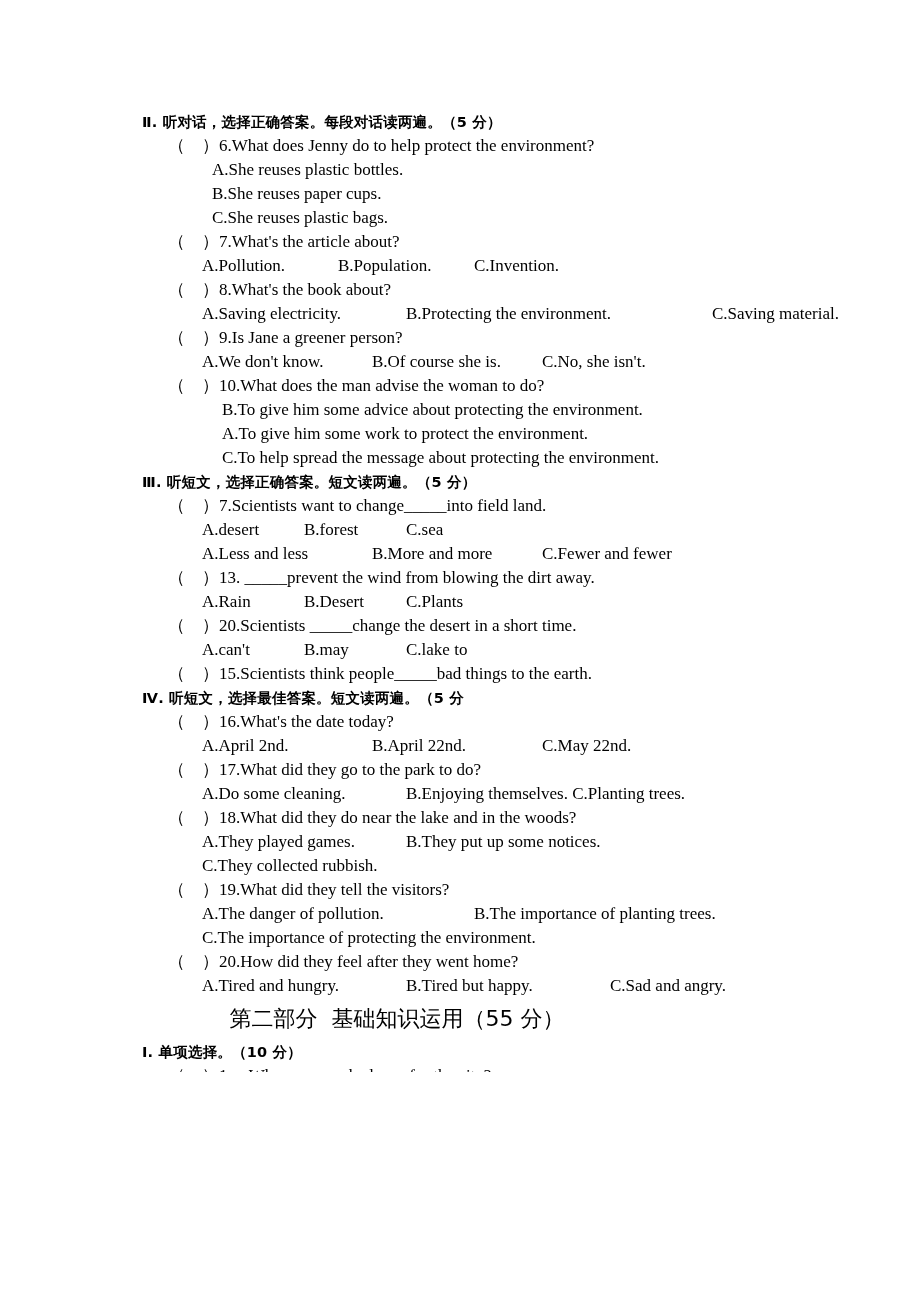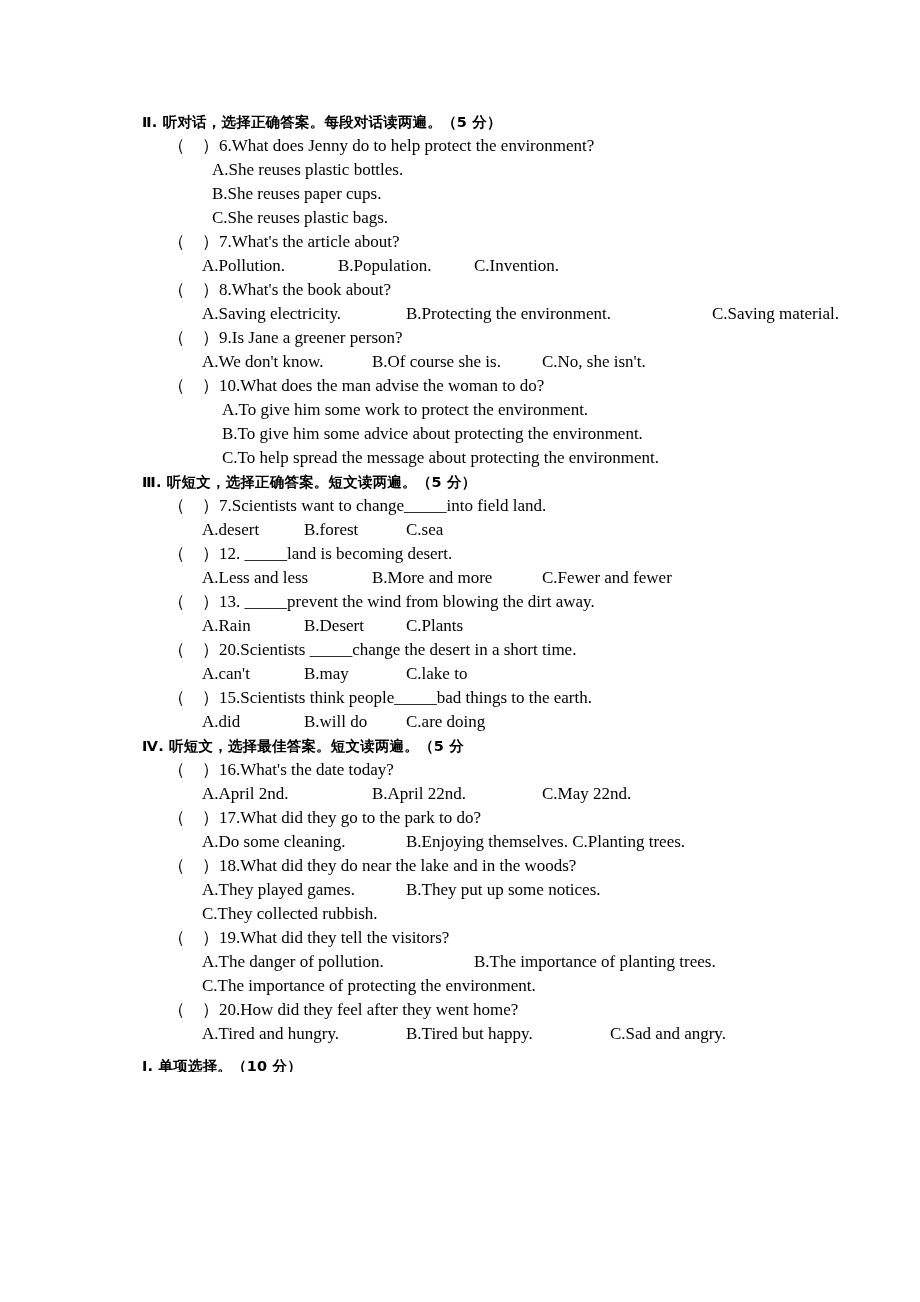--- a/index.html
+++ b/index.html
@@ -103,42 +103,40 @@
       <p class="q-line ind-q">（    ）7.What's the article about?</p>
       <p class="opt-line ind-a3">A.Pollution.		B.Population.		C.Invention.</p>
 
       <p class="q-line ind-q">（    ）8.What's the book about?</p>
       <p class="opt-line ind-a3">A.Saving electricity.		B.Protecting the environment.			C.Saving material.</p>
 
       <p class="q-line ind-q">（    ）9.Is Jane a greener person?</p>
       <p class="opt-line ind-a3">A.We don't know.		B.Of course she is.		C.No, she isn't.</p>
 
       <p class="q-line ind-q">（    ）10.What does the man advise the woman to do?</p>
+      <p class="opt-line ind-a2">B.To give him some advice about protecting the environment.</p>
       <p class="opt-line ind-a2">A.To give him some work to protect the environment.</p>
-      <p class="opt-line ind-a2">B.To give him some advice about protecting the environment.</p>
       <p class="opt-line ind-a2">C.To help spread the message about protecting the environment.</p>
     </div>
 
     <div>
       <p class="sec-head">Ⅲ. 听短文，选择正确答案。短文读两遍。（5 分）</p>
 
       <p class="q-line ind-q">（    ）7.Scientists want to change_____into field land.</p>
       <p class="opt-line ind-a3">A.desert		B.forest		C.sea</p>
 
-      <p class="q-line ind-q">（    ）12. _____land is becoming desert.</p>
       <p class="opt-line ind-a3">A.Less and less		B.More and more		C.Fewer and fewer</p>
 
       <p class="q-line ind-q">（    ）13. _____prevent the wind from blowing the dirt away.</p>
       <p class="opt-line ind-a3">A.Rain		B.Desert		C.Plants</p>
 
       <p class="q-line ind-q">（    ）20.Scientists _____change the desert in a short time.</p>
       <p class="opt-line ind-a3">A.can't		B.may		C.lake to</p>
 
       <p class="q-line ind-q">（    ）15.Scientists think people_____bad things to the earth.</p>
-      <p class="opt-line ind-a3">A.did		B.will do		C.are doing</p>
     </div>
 
     <div>
       <p class="sec-head">Ⅳ. 听短文，选择最佳答案。短文读两遍。（5 分</p>
 
       <p class="q-line ind-q">（    ）16.What's the date today?</p>
       <p class="opt-line ind-a3">A.April 2nd.			B.April 22nd.			C.May 22nd.</p>
 
       <p class="q-line ind-q">（    ）17.What did they go to the park to do?</p>
       <p class="opt-line ind-a3">A.Do some cleaning.		B.Enjoying themselves. C.Planting trees.</p>
@@ -150,20 +148,21 @@
       <p class="q-line ind-q">（    ）19.What did they tell the visitors?</p>
       <p class="opt-line ind-a3">A.The danger of pollution.			B.The importance of planting trees.</p>
       <p class="opt-line ind-a3">C.The importance of protecting the environment.</p>
 
       <p class="q-line ind-q">（    ）20.How did they feel after they went home?</p>
       <p class="opt-line ind-a3">A.Tired and hungry.		B.Tired but happy.			C.Sad and angry.</p>
     </div>
 
     <div class="spacer-sm"></div>
 
+    <p class="part-head">第二部分  基础知识运用（55 分）</p>
 
     <div class="spacer-sm"></div>
 
     <div>
       <p class="sec-head">Ⅰ. 单项选择。（10 分）</p>
       <p class="q-line ind-q">（    ）1.—When ______ he leave for the city?</p>
       <p class="opt-line ind-dash">—He ______ next week.</p>
     </div>
 
   </div>

